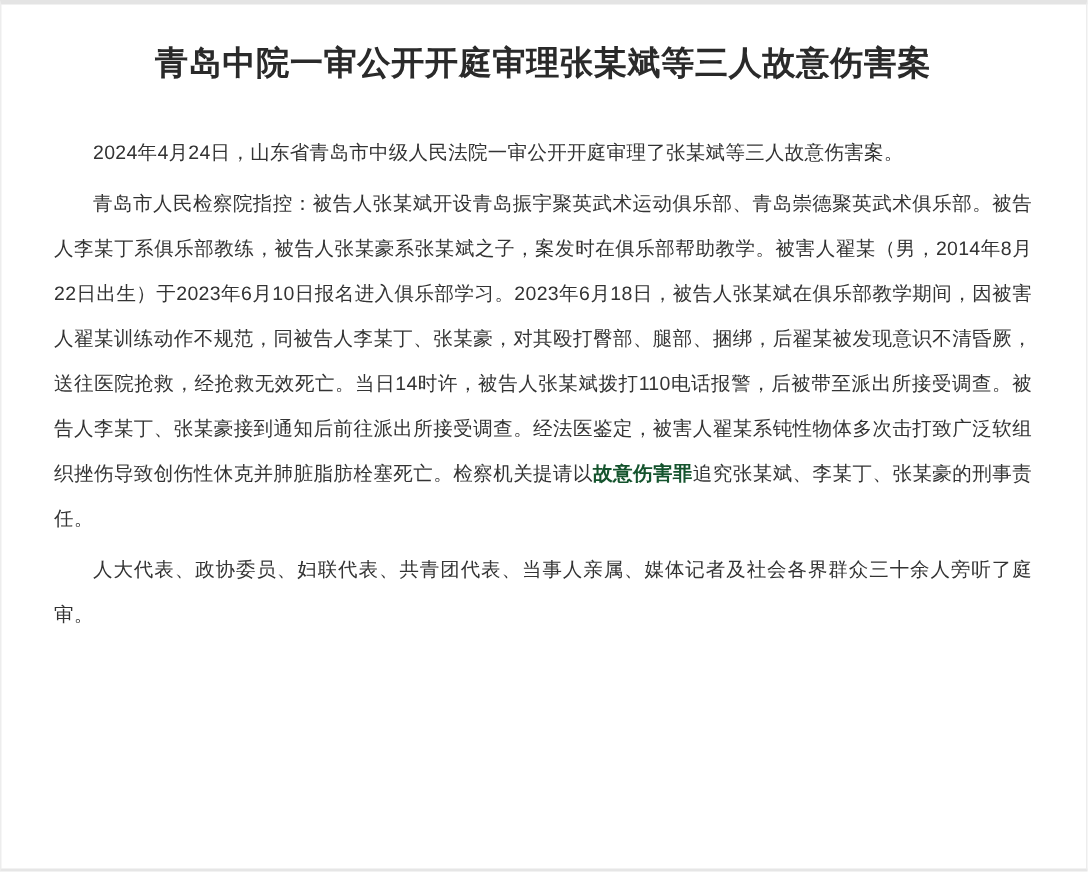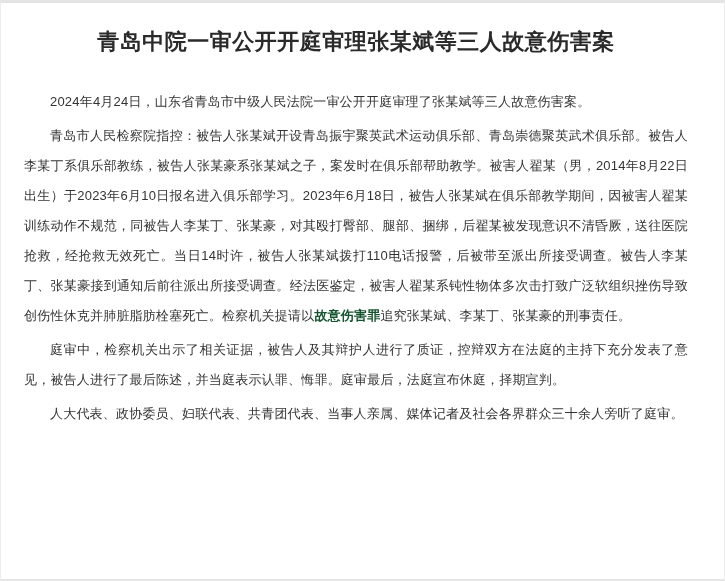--- a/index.html
+++ b/index.html
@@ -12,21 +12,21 @@
     box-sizing: border-box;
     border-top: 3px solid #e4e4e4;
     border-bottom: 2px solid #e6e6e6;
     border-left: 1px solid #ededed;
     border-right: 1px solid #ededed;
   }
   .page {
     width: 100%;
     height: 100%;
     box-sizing: border-box;
-    padding: 25px 36px 0 23px;
+    padding: 25px 36px 0 35px;
   }
   .article-title {
     margin: 0 0 31px 0;
     text-align: center;
     font-size: 22px;
     font-weight: 700;
     color: #2a2a2a;
     letter-spacing: 0.5px;
     line-height: 28px;
   }
@@ -50,18 +50,17 @@
 <div class="page">
 
   <h1 class="article-title">青岛中院一审公开开庭审理张某斌等三人故意伤害案</h1>
 
   <div class="body-text">
 
     <p><span>2024年4月24日，山东省青岛市中级人民法院一审公开开庭审理了张某斌等三人故意伤害案。</span></p>
 
     <p><span>青岛市人民检察院指控：被告人张某斌开设青岛振宇聚英武术运动俱乐部、青岛崇德聚英武术俱乐部。被告人李某丁系俱乐部教练，被告人张某豪系张某斌之子，案发时在俱乐部帮助教学。被害人翟某（男，2014年8月22日出生）于2023年6月10日报名进入俱乐部学习。2023年6月18日，被告人张某斌在俱乐部教学期间，因被害人翟某训练动作不规范，同被告人李某丁、张某豪，对其殴打臀部、腿部、捆绑，后翟某被发现意识不清昏厥，送往医院抢救，经抢救无效死亡。当日14时许，被告人张某斌拨打110电话报警，后被带至派出所接受调查。被告人李某丁、张某豪接到通知后前往派出所接受调查。经法医鉴定，被害人翟某系钝性物体多次击打致广泛软组织挫伤导致创伤性休克并肺脏脂肪栓塞死亡。检察机关提请以</span><span class="charge-bold">故意伤害罪</span><span>追究张某斌、李某丁、张某豪的刑事责任。</span></p>
 
-    <p><span>庭审中，检察机关出示了相关证据，被告人及其辩护人进行了质证，控辩双方在法庭的主持下充分发表了意见，被告人进行了最后陈述，并当庭表示认罪、悔罪。庭审最后，法庭宣布休庭，择期宣判。</span></p>
 
     <p><span>人大代表、政协委员、妇联代表、共青团代表、当事人亲属、媒体记者及社会各界群众三十余人旁听了庭审。</span></p>
 
   </div>
 </div>
 
 </body></html>

